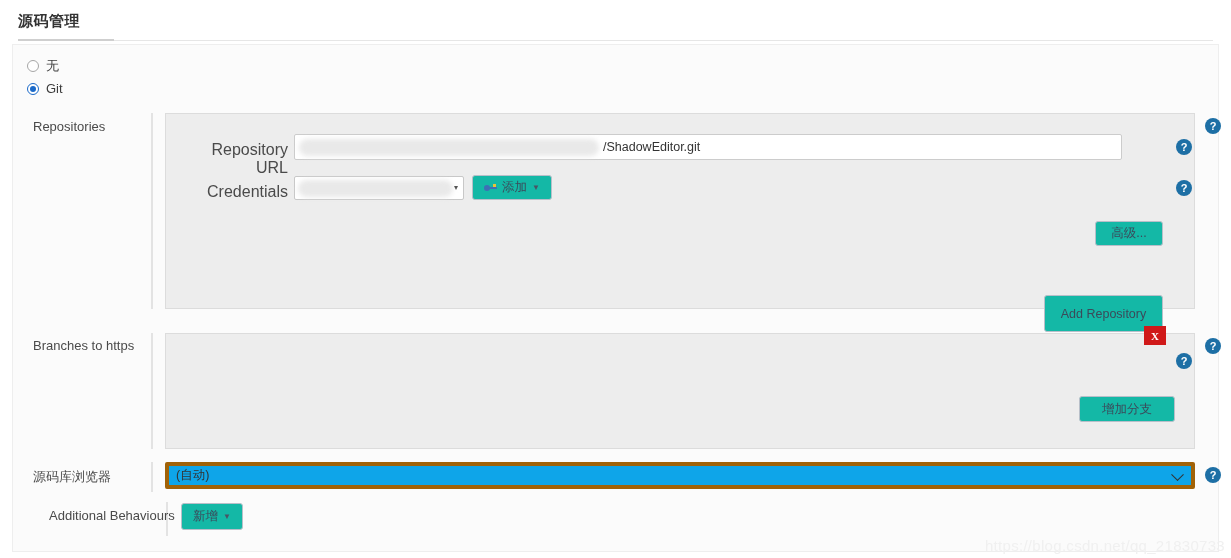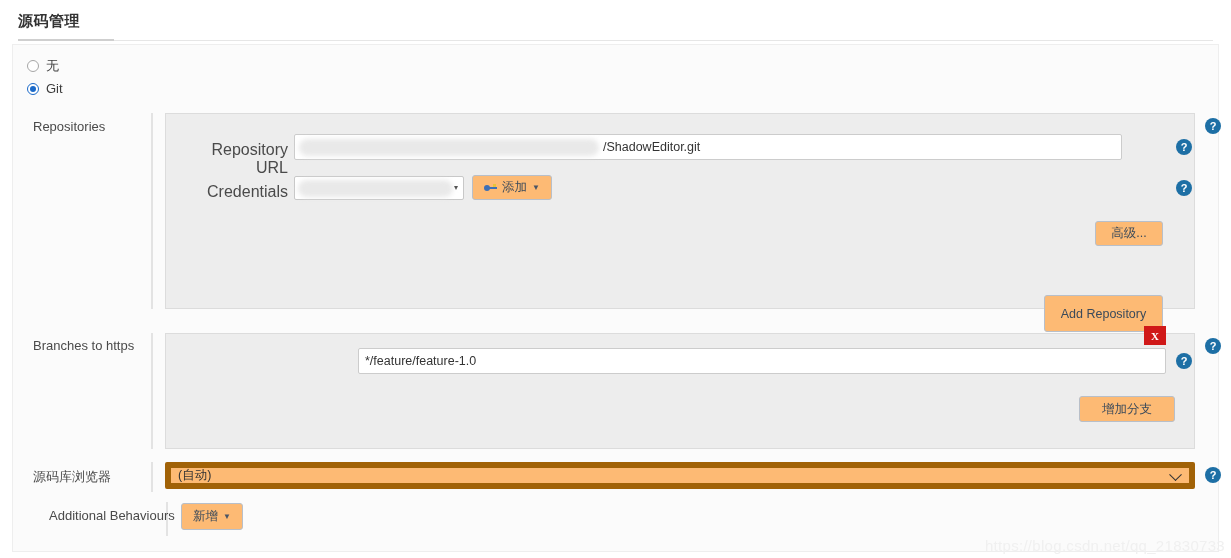--- a/index.html
+++ b/index.html
@@ -167,21 +167,21 @@
     top: 50%;
     transform: translateY(-50%);
     font-size: 8px;
     color: #555;
     line-height: 1;
   }
 
   
   .btn {
     position: absolute;
-    background: #fdba74;
+    background: #14b8a6;
     border: 1px solid #b8bfc9;
     box-sizing: border-box;
     border-radius: 3px;
     font-family: "Liberation Sans", "DejaVu Sans", sans-serif;
     font-size: 12.5px;
     color: #3b4a5a;
     display: flex;
     align-items: center;
     justify-content: center;
     gap: 5px;
@@ -251,22 +251,22 @@
     align-items: center;
     justify-content: center;
     cursor: pointer;
     font-family: "Liberation Sans", sans-serif;
     line-height: 1;
   }
 
   
   .sel-browser {
     position: absolute;
-    background: #fdba74;
-    border: 6px solid #a16207;
+    background: #0ea5e9;
+    border: 4px solid #a16207;
     box-sizing: border-box;
     border-radius: 2px;
     display: flex;
     align-items: center;
     padding: 0 7px;
     font-size: 12.5px;
     color: #333333;
   }
   .sel-browser .chev {
     position: absolute;
@@ -353,21 +353,20 @@
 
   <div class="help-icon" style="left:1192px; top:73px;">?</div>
 
   <div class="vbar" style="left:138px; top:288px; height:116px;"></div>
 
   <div class="block-label" style="left:20px; top:293px;">Branches to https</div>
 
   <div class="panel" style="left:152px; top:288px; width:1030px; height:116px;">
 
 
-    <div class="text-input" style="left:192px; top:14px; width:808px; height:26px;">*/feature/feature-1.0</div>
 
     <div class="btn-delete" style="left:978px; top:-8px;">X</div>
 
     <div class="help-icon" style="left:1010px; top:19px;">?</div>
 
     <div class="btn" style="left:913px; top:62px; width:96px; height:26px;">增加分支</div>
   </div>
 
   <div class="help-icon" style="left:1192px; top:293px;">?</div>
 

